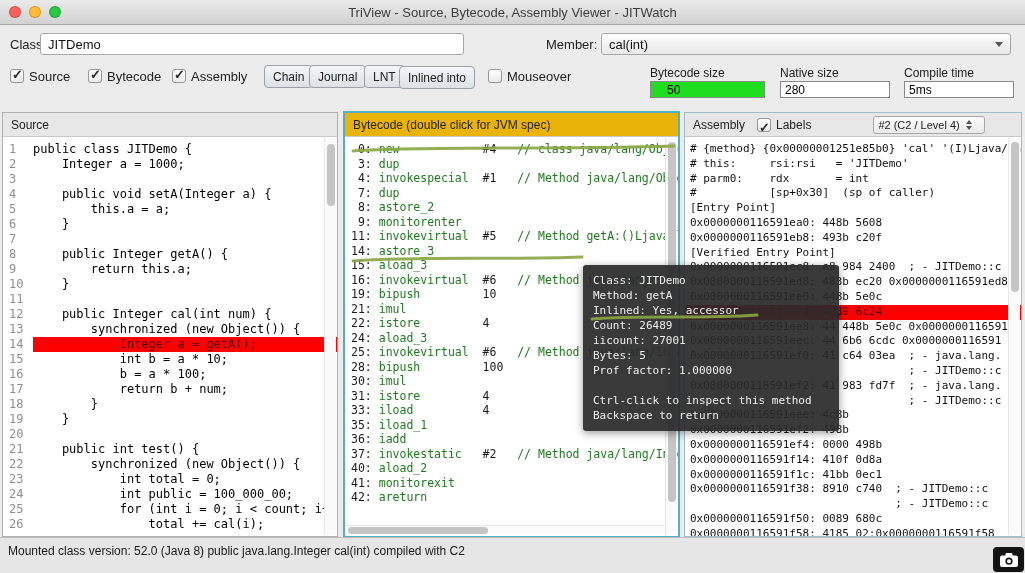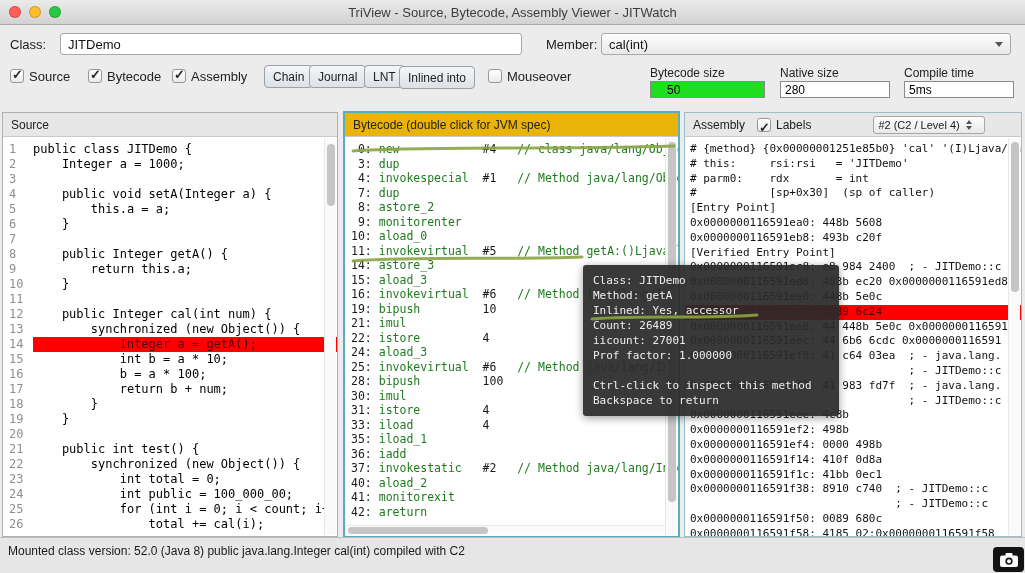--- a/index.html
+++ b/index.html
@@ -100,21 +100,21 @@
 <div class="titlebar">
   <div class="lights">
     <span class="tl red"></span>
     <span class="tl yel"></span>
     <span class="tl grn"></span>
   </div>
   <span>TriView - Source, Bytecode, Assembly Viewer - JITWatch</span>
 </div>
 
 <span class="lbl" style="left:10px; top:37px;">Class:</span>
-<input class="tfield" style="left: 60px; top: 33px; width: 462px; height: 22px;" value="JITDemo">
+<input class="tfield" style="left: 40px; top: 33px; width: 424px; height: 22px;" value="JITDemo">
 <span class="lbl" style="left:546px; top:37px;">Member:</span>
 <div class="combo" style="left:601px; top:33px; width:410px; height:22px;">
   <span class="ctext">cal(int)</span>
   <span class="tri-down"></span>
 </div>
 
 <label class="cbwrap" style="left:10px; top:68px;">
   <span class="cb checked"></span>
   <span class="cblabel">Source</span>
 </label>
@@ -193,21 +193,20 @@
   <div class="phead">
     <span class="ptitle">Bytecode (double click for JVM spec)</span>
   </div>
   <div class="pbody">
       <div class="crow bc"><span class="bk"> 0: </span><span class="bg">new            </span><span class="bk">#4   </span><span class="bg">// class java/lang/Object</span></div>
       <div class="crow bc"><span class="bk"> 3: </span><span class="bg">dup            </span><span class="bk">     </span></div>
       <div class="crow bc"><span class="bk"> 4: </span><span class="bg">invokespecial  </span><span class="bk">#1   </span><span class="bg">// Method java/lang/Object."&lt;init&gt;":()V</span></div>
       <div class="crow bc"><span class="bk"> 7: </span><span class="bg">dup            </span><span class="bk">     </span></div>
       <div class="crow bc"><span class="bk"> 8: </span><span class="bg">astore_2       </span><span class="bk">     </span></div>
       <div class="crow bc"><span class="bk"> 9: </span><span class="bg">monitorenter   </span><span class="bk">     </span></div>
-      <div class="crow bc"><span class="bk">10: </span><span class="bg">aload_0        </span><span class="bk">     </span></div>
       <div class="crow bc"><span class="bk">11: </span><span class="bg">invokevirtual  </span><span class="bk">#5   </span><span class="bg">// Method getA:()Ljava/lang/Integer;</span></div>
       <div class="crow bc"><span class="bk">14: </span><span class="bg">astore_3       </span><span class="bk">     </span></div>
       <div class="crow bc"><span class="bk">15: </span><span class="bg">aload_3        </span><span class="bk">     </span></div>
       <div class="crow bc"><span class="bk">16: </span><span class="bg">invokevirtual  </span><span class="bk">#6   </span><span class="bg">// Method java/lang/Integer.intValue:()I</span></div>
       <div class="crow bc"><span class="bk">19: </span><span class="bg">bipush         </span><span class="bk">10   </span></div>
       <div class="crow bc"><span class="bk">21: </span><span class="bg">imul           </span><span class="bk">     </span></div>
       <div class="crow bc"><span class="bk">22: </span><span class="bg">istore         </span><span class="bk">4    </span></div>
       <div class="crow bc"><span class="bk">24: </span><span class="bg">aload_3        </span><span class="bk">     </span></div>
       <div class="crow bc"><span class="bk">25: </span><span class="bg">invokevirtual  </span><span class="bk">#6   </span><span class="bg">// Method java/lang/Integer.intValue:()I</span></div>
       <div class="crow bc"><span class="bk">28: </span><span class="bg">bipush         </span><span class="bk">100  </span></div>
@@ -278,20 +277,21 @@
   </div>
 </div>
 
 <div class="tooltip">
   <div>
       <div class="tline">Class: JITDemo</div>
       <div class="tline">Method: getA</div>
       <div class="tline">Inlined: Yes, accessor</div>
       <div class="tline">Count: 26489</div>
       <div class="tline">iicount: 27001</div>
+      <div class="tline">Bytes: 5</div>
       <div class="tline">Prof factor: 1.000000</div>
       <div class="tline">&nbsp;</div>
       <div class="tline">Ctrl-click to inspect this method</div>
       <div class="tline">Backspace to return</div>
     </div>
 </div>
 
 <div class="statusbar">
   <span>Mounted class version: 52.0 (Java 8) public java.lang.Integer cal(int) compiled with C2</span>
 </div>

